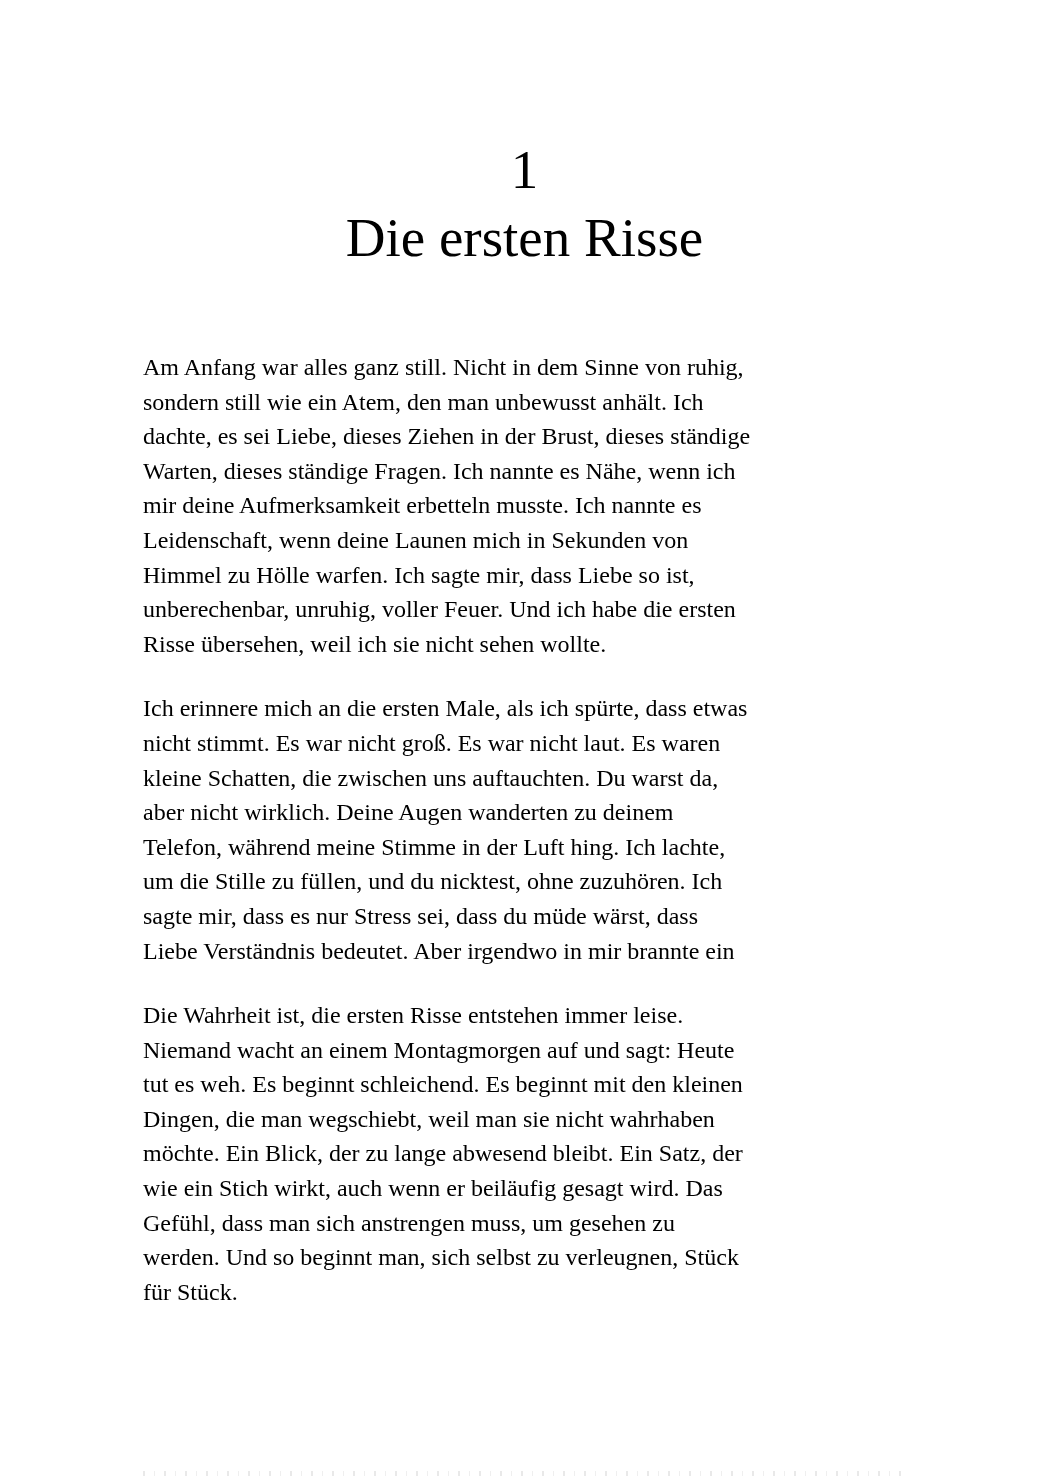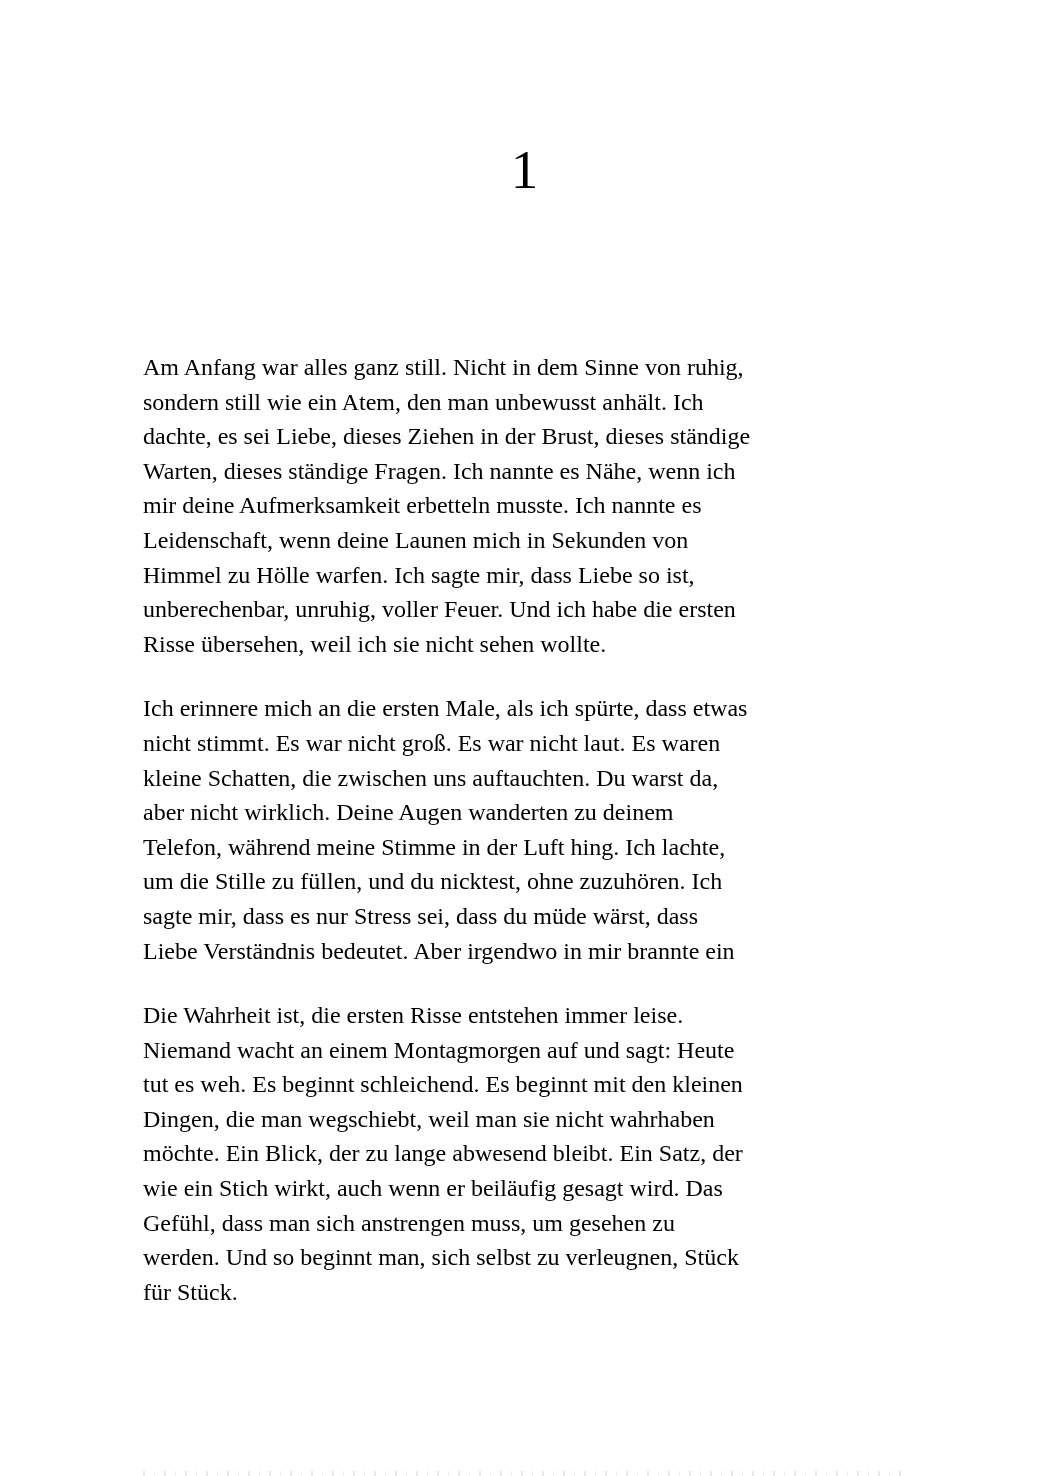--- a/index.html
+++ b/index.html
@@ -64,20 +64,21 @@
       rgba(0,0,0,0.18) 11px 12px,
       transparent 12px 21px
     );
   }
 </style>
 </head>
 <body>
 
 <div class="page">
   <div class="chapter-number">1</div>
+  <div class="chapter-title">Die ersten Risse</div>
   <div class="body-text">
     <p>Am Anfang war alles ganz still. Nicht in dem Sinne von ruhig,
 sondern still wie ein Atem, den man unbewusst anhält. Ich
 dachte, es sei Liebe, dieses Ziehen in der Brust, dieses ständige
 Warten, dieses ständige Fragen. Ich nannte es Nähe, wenn ich
 mir deine Aufmerksamkeit erbetteln musste. Ich nannte es
 Leidenschaft, wenn deine Launen mich in Sekunden von
 Himmel zu Hölle warfen. Ich sagte mir, dass Liebe so ist,
 unberechenbar, unruhig, voller Feuer. Und ich habe die ersten
 Risse übersehen, weil ich sie nicht sehen wollte.</p>

